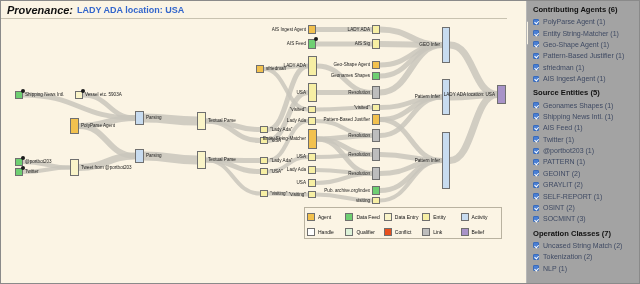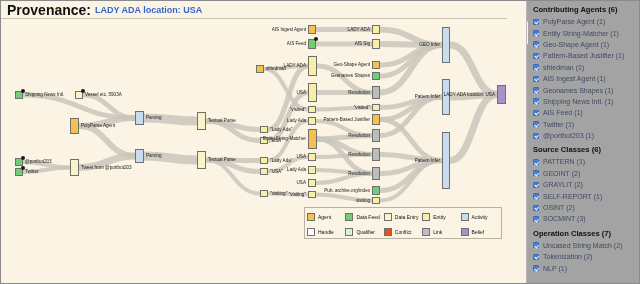--- a/index.html
+++ b/index.html
@@ -8,21 +8,21 @@
     font-family:"Liberation Sans", sans-serif;
     background:#ffffff;
   }
   #app{position:relative;width:640px;height:284px;box-sizing:border-box;
        border:1px solid #8a8a8a;background:#FBF4E4;overflow:hidden;}
 
   
   #header{position:absolute;left:0;top:0;width:506px;height:18px;
           background:#FBF4E4;border-bottom:1px solid #c8c2b0;
           display:flex;align-items:center;padding-left:6px;box-sizing:border-box;}
-  #header .lbl{font-size:14px;font-weight:bold;color:#111;}
+  #header .lbl{font-size:11px;font-weight:bold;color:#111;font-style:italic;}
   #header .val{font-size:9px;font-weight:bold;color:#3366CC;margin-left:4px;}
 
   
   #graph{position:absolute;left:0;top:18px;width:506px;height:265px;background:#FBF4E4;}
   #graph svg{position:absolute;left:0;top:0;}
 
   .node{position:absolute;box-sizing:border-box;border:1px solid #6f6f6f;}
   .nlabel{position:absolute;font-size:4.6px;color:#1a1a1a;white-space:nowrap;
           line-height:6px;letter-spacing:0px;}
   .nlabel.r{text-align:right;}
@@ -292,41 +292,41 @@
           <span class="rtx">Pattern-Based Justifier (1)</span>
         </div>
         <div class="row">
           <span class="cb"></span>
           <span class="rtx">sfriedman (1)</span>
         </div>
         <div class="row">
           <span class="cb"></span>
           <span class="rtx">AIS Ingest Agent (1)</span>
         </div>
+        <div class="sect">Source Entities (5)</div>
         <div class="row">
           <span class="cb"></span>
           <span class="rtx">Geonames Shapes (1)</span>
         </div>
         <div class="row">
           <span class="cb"></span>
           <span class="rtx">Shipping News Intl. (1)</span>
         </div>
         <div class="row">
           <span class="cb"></span>
           <span class="rtx">AIS Feed (1)</span>
         </div>
         <div class="row">
           <span class="cb"></span>
           <span class="rtx">Twitter (1)</span>
         </div>
         <div class="row">
           <span class="cb"></span>
           <span class="rtx">@portbot203 (1)</span>
         </div>
-        <div class="sect">Source Classes (6)</div>
         <div class="row">
           <span class="cb"></span>
           <span class="rtx">PATTERN (1)</span>
         </div>
         <div class="row">
           <span class="cb"></span>
           <span class="rtx">GEOINT (2)</span>
         </div>
         <div class="row">
           <span class="cb"></span>

